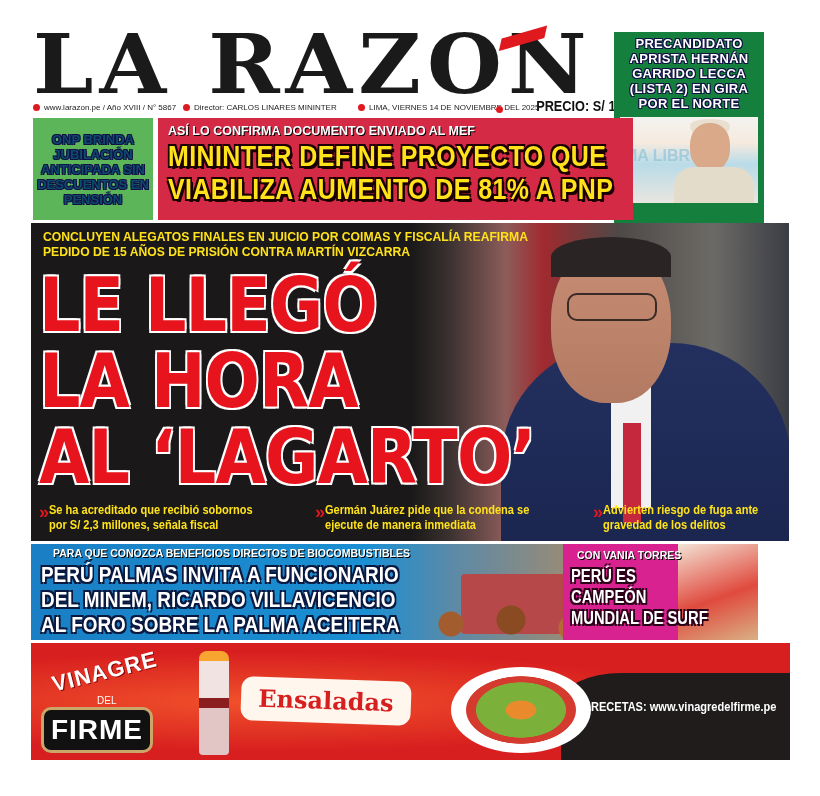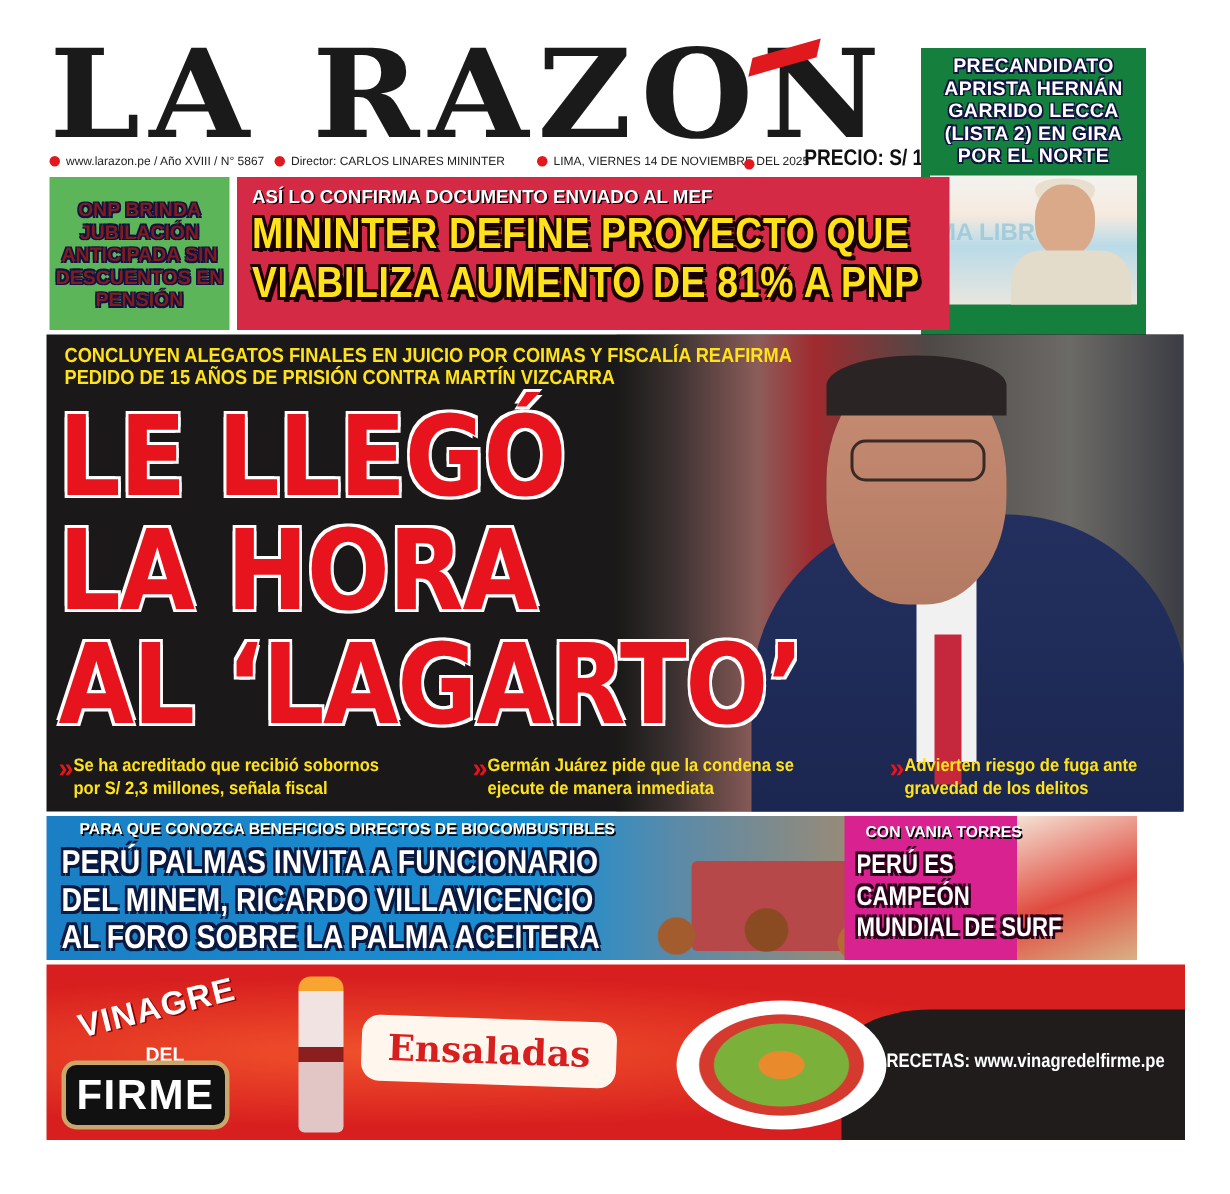--- a/index.html
+++ b/index.html
@@ -18,21 +18,21 @@
   .green-right { left: 614px; top: 32px; width: 150px; height: 214px; background: #15803d; padding: 4px 6px; }
   .green-right .head { color: #fff; font-weight: 900; font-size: 13px; line-height: 15px; text-align: center; text-shadow: -1px -1px 0 #114, 1px -1px 0 #114, -1px 1px 0 #114, 1px 1px 0 #114; letter-spacing: 0.3px; }
   .green-right .photo { margin-top: 6px; height: 86px; background: linear-gradient(180deg,#f3f3f0 0%,#f6eadf 30%,#b9dbe8 55%,#e9e6df 100%); position: relative; overflow: hidden; }
   .photo .face { position: absolute; left: 70px; top: 6px; width: 40px; height: 48px; border-radius: 45%; background: #d9a98a; }
   .photo .hair { position: absolute; left: 70px; top: 2px; width: 40px; height: 16px; border-radius: 50% 50% 10px 10px; background: #e8dfcf; }
   .photo .body { position: absolute; left: 54px; top: 50px; width: 80px; height: 40px; border-radius: 20px 20px 0 0; background: #e3dccb; }
   .photo .txt { position: absolute; left: 4px; top: 30px; color: #8fc4d8; font-size: 16px; font-weight: bold; opacity: .7; }
 
   
   .green-left { left: 33px; top: 118px; width: 120px; height: 102px; background: #5db55a; display: flex; align-items: center; justify-content: center; }
-  .green-left .txt { color: #7f1d1d; font-weight: 900; font-size: 13px; line-height: 15px; text-align: center; text-shadow: -1px -1px 0 #114, 1px -1px 0 #114, -1px 1px 0 #114, 1px 1px 0 #114; }
+  .green-left .txt { color: #0c4a6e; font-weight: 900; font-size: 13px; line-height: 15px; text-align: center; text-shadow: -1px -1px 0 #114, 1px -1px 0 #114, -1px 1px 0 #114, 1px 1px 0 #114; }
 
   
   .red-box { left: 158px; top: 118px; width: 475px; height: 102px; background: #d52a46; padding: 6px 10px; }
   .red-box .kicker { color: #fff; font-weight: bold; font-size: 12.5px; text-shadow: 1px 1px 0 #000; }
   .red-box .head { color: #ffe21a; font-weight: 900; font-size: 29px; line-height: 33px; margin-top: 2px; text-shadow: -2px -2px 0 #1a0000, 2px -2px 0 #1a0000, -2px 2px 0 #1a0000, 2px 2px 0 #1a0000, 3px 3px 0 #1a0000; transform: scaleX(0.86); transform-origin: left; white-space: nowrap; letter-spacing: 0.5px; }
 
   
   .main { left: 31px; top: 223px; width: 758px; height: 318px; background: #1a1818; overflow: hidden; }
   .main .photo-bg { position: absolute; left: 380px; top: 0; width: 378px; height: 318px; background: linear-gradient(90deg,#1a1818 0%,#3a3130 10%,#8c5d5a 25%,#a02a2f 35%,#4e4947 55%,#6c6a66 80%,#3b3d44 100%); }
   .main .suit { position: absolute; left: 470px; top: 120px; width: 290px; height: 200px; background: linear-gradient(180deg,#23305f,#1b2650); border-radius: 120px 120px 0 0; }
@@ -58,21 +58,21 @@
   
   .pink { left: 563px; top: 544px; width: 195px; height: 96px; background: #d7228f; overflow: hidden; }
   .pink .photo { position: absolute; left: 115px; top: 0; width: 80px; height: 96px; background: linear-gradient(160deg,#f3e2d4,#e04a3e 55%,#d9b185); }
   .pink .kicker { position: absolute; left: 14px; top: 5px; color: #fff; font-weight: bold; font-size: 10.5px; text-shadow: 1px 1px 0 #000; white-space: nowrap; }
   .pink .head { position: absolute; left: 8px; top: 22px; color: #fff; font-weight: 900; font-size: 18px; line-height: 21px; text-shadow: -2px -2px 0 #2a0018, 2px -2px 0 #2a0018, -2px 2px 0 #2a0018, 2px 2px 0 #2a0018; transform: scaleX(0.82); transform-origin: left; white-space: nowrap; }
 
   
   .ad { left: 31px; top: 643px; width: 759px; height: 117px; background: radial-gradient(ellipse at 30% 50%,#f0512b,#d81f1f 60%); overflow: hidden; }
   .ad .dark { position: absolute; left: 530px; top: 30px; width: 260px; height: 100px; background: #201c1c; border-top-left-radius: 60px 30px; }
   .ad .brand-arc { position: absolute; left: 20px; top: 16px; color: #fff; font-weight: 900; font-size: 22px; letter-spacing: 1px; transform: rotate(-14deg); text-shadow: 1px 1px 0 #8a0000; }
-  .ad .brand-del { position: absolute; left: 66px; top: 52px; color: #fff; font-weight: 700; font-size: 13px; }
+  .ad .brand-del { position: absolute; left: 66px; top: 52px; color: #fff; font-weight: 400; font-size: 10px; }
   .ad .brand-box { position: absolute; left: 10px; top: 64px; width: 112px; height: 46px; background: #111; border: 3px solid #caa66a; border-radius: 10px; color: #fff; font-weight: 900; font-size: 28px; text-align: center; line-height: 40px; letter-spacing: 1px; }
   .ad .bottle { position: absolute; left: 168px; top: 8px; width: 30px; height: 104px; background: linear-gradient(180deg,#f7a431 0 10px,#f2e3e3 10px 45%,#8b1e1e 45% 55%,#e2c6c6 55%); border-radius: 8px 8px 4px 4px; }
   .ad .ensaladas { position: absolute; left: 210px; top: 36px; width: 170px; height: 44px; background: #fff7ee; border-radius: 12px; transform: rotate(2deg); color: #d81f1f; font-family: "DejaVu Serif", serif; font-weight: 900; font-size: 24px; text-align: center; line-height: 44px; }
   .ad .plate { position: absolute; left: 420px; top: 24px; width: 140px; height: 86px; border-radius: 50%; background: radial-gradient(ellipse at 50% 50%,#e98a2c 0 15%,#7bb13b 16% 45%,#d43a2e 46% 55%,#fff 56%); }
   .ad .recetas { position: absolute; left: 560px; top: 56px; color: #fff; font-weight: 900; font-size: 13px; transform: scaleX(0.85); transform-origin: left; white-space: nowrap; }
 </style>
 </head>
 <body>
 
 <div class="abs logo">

